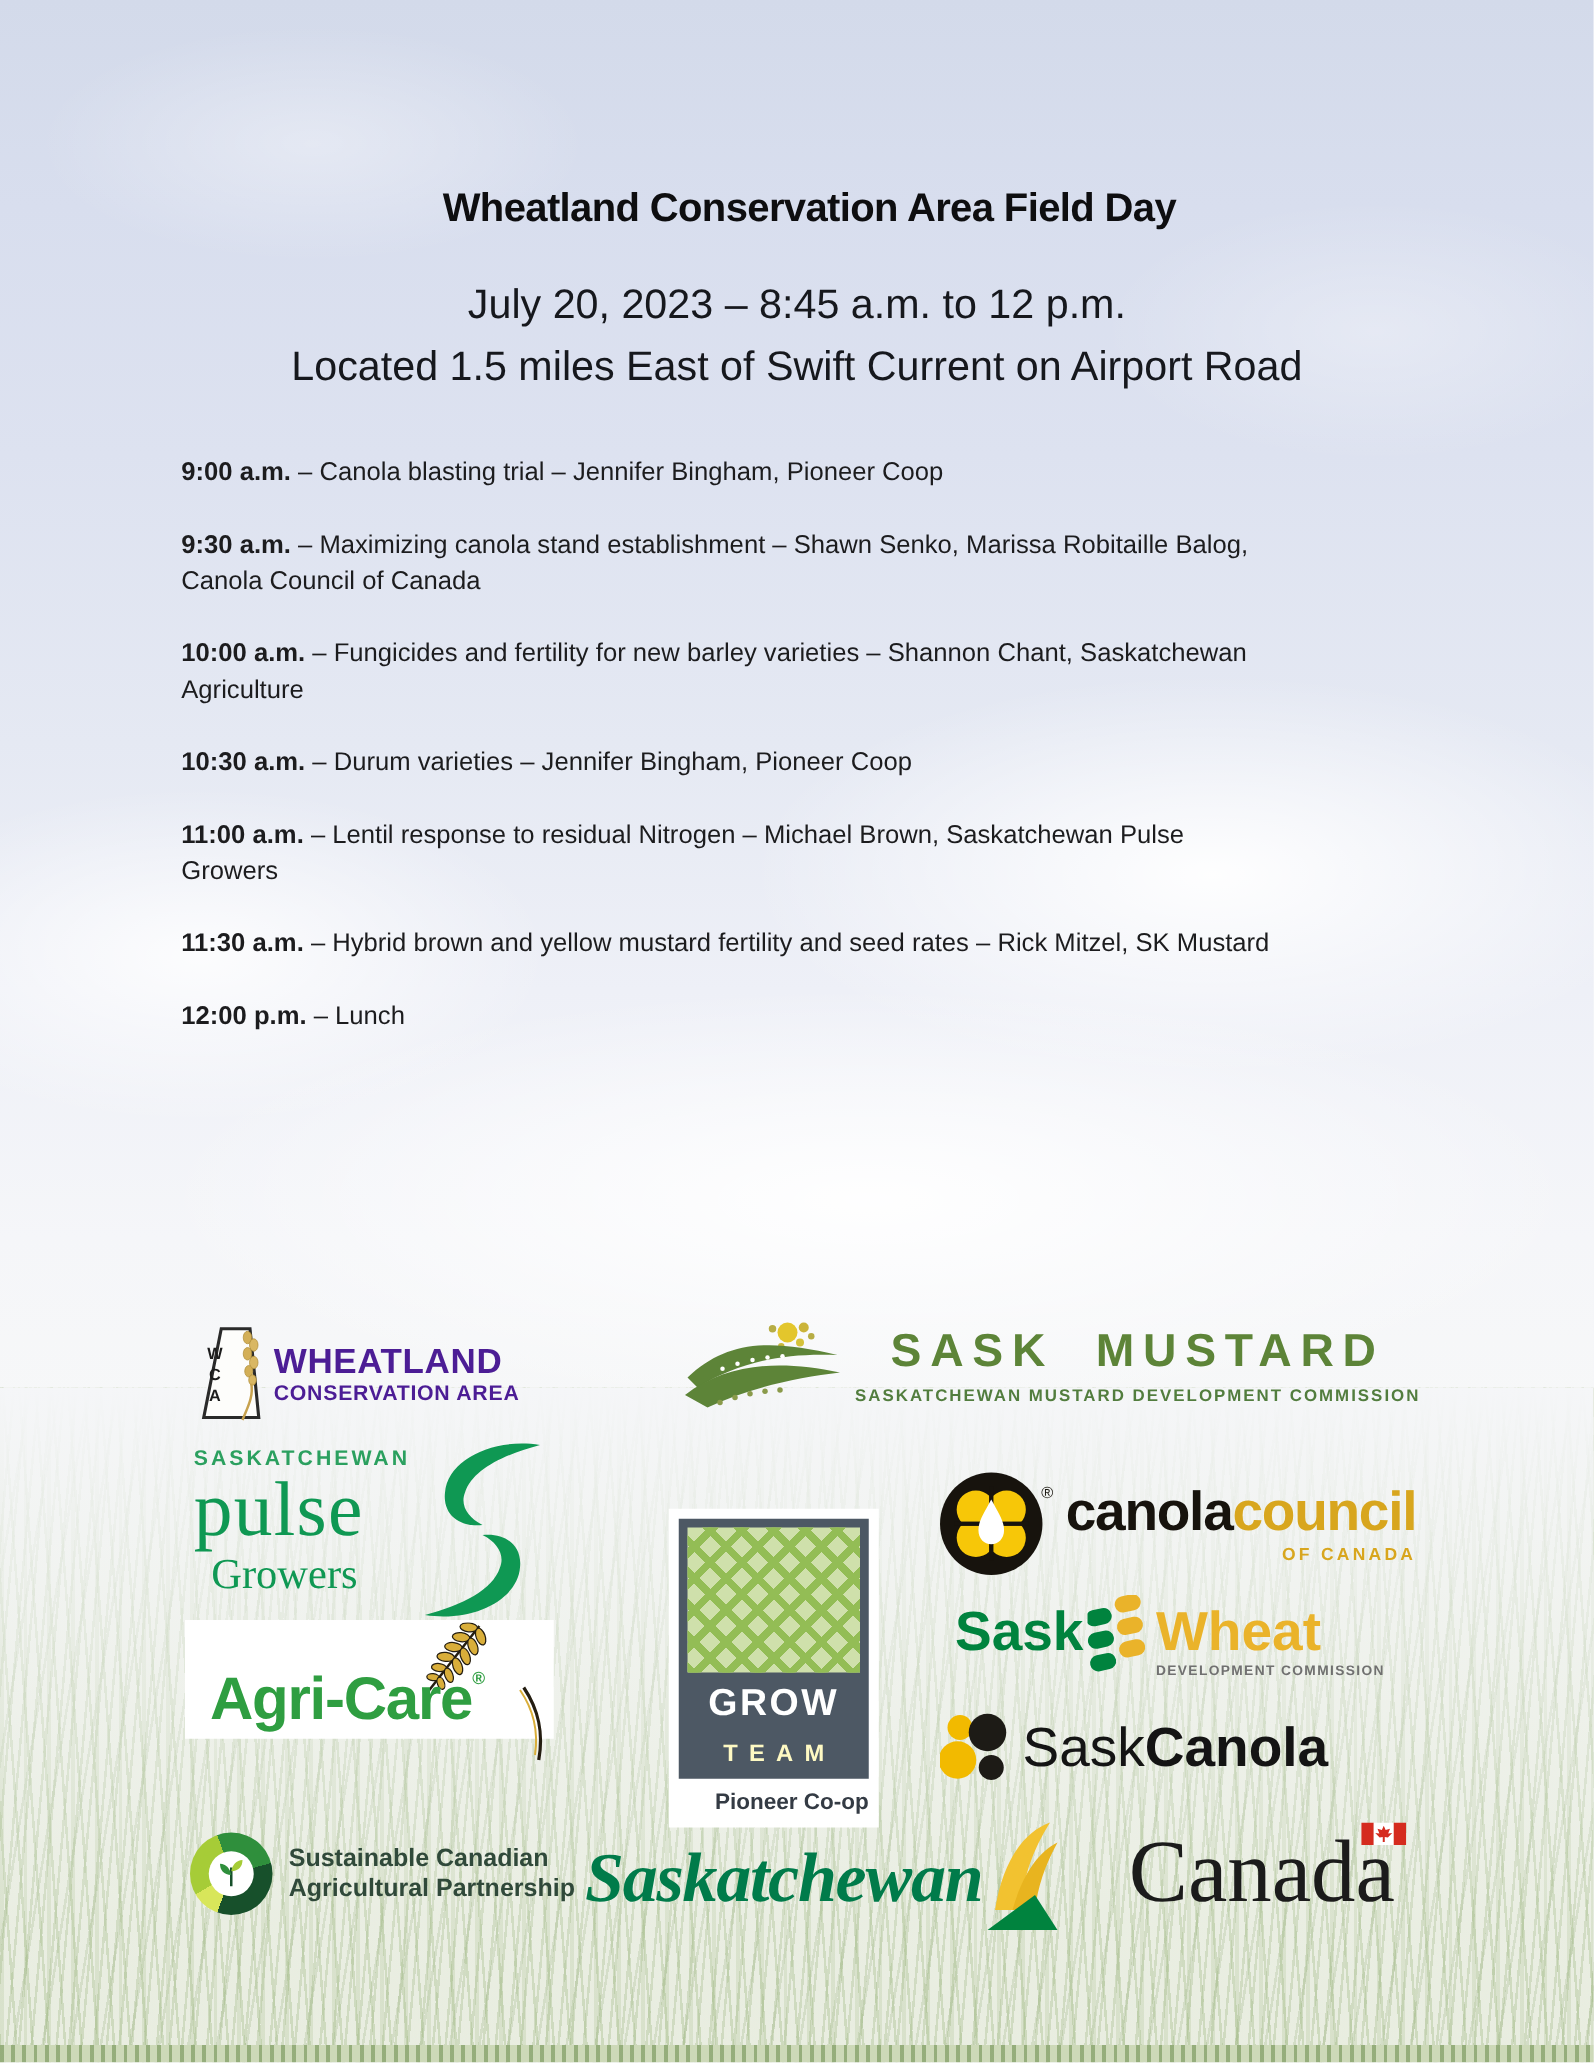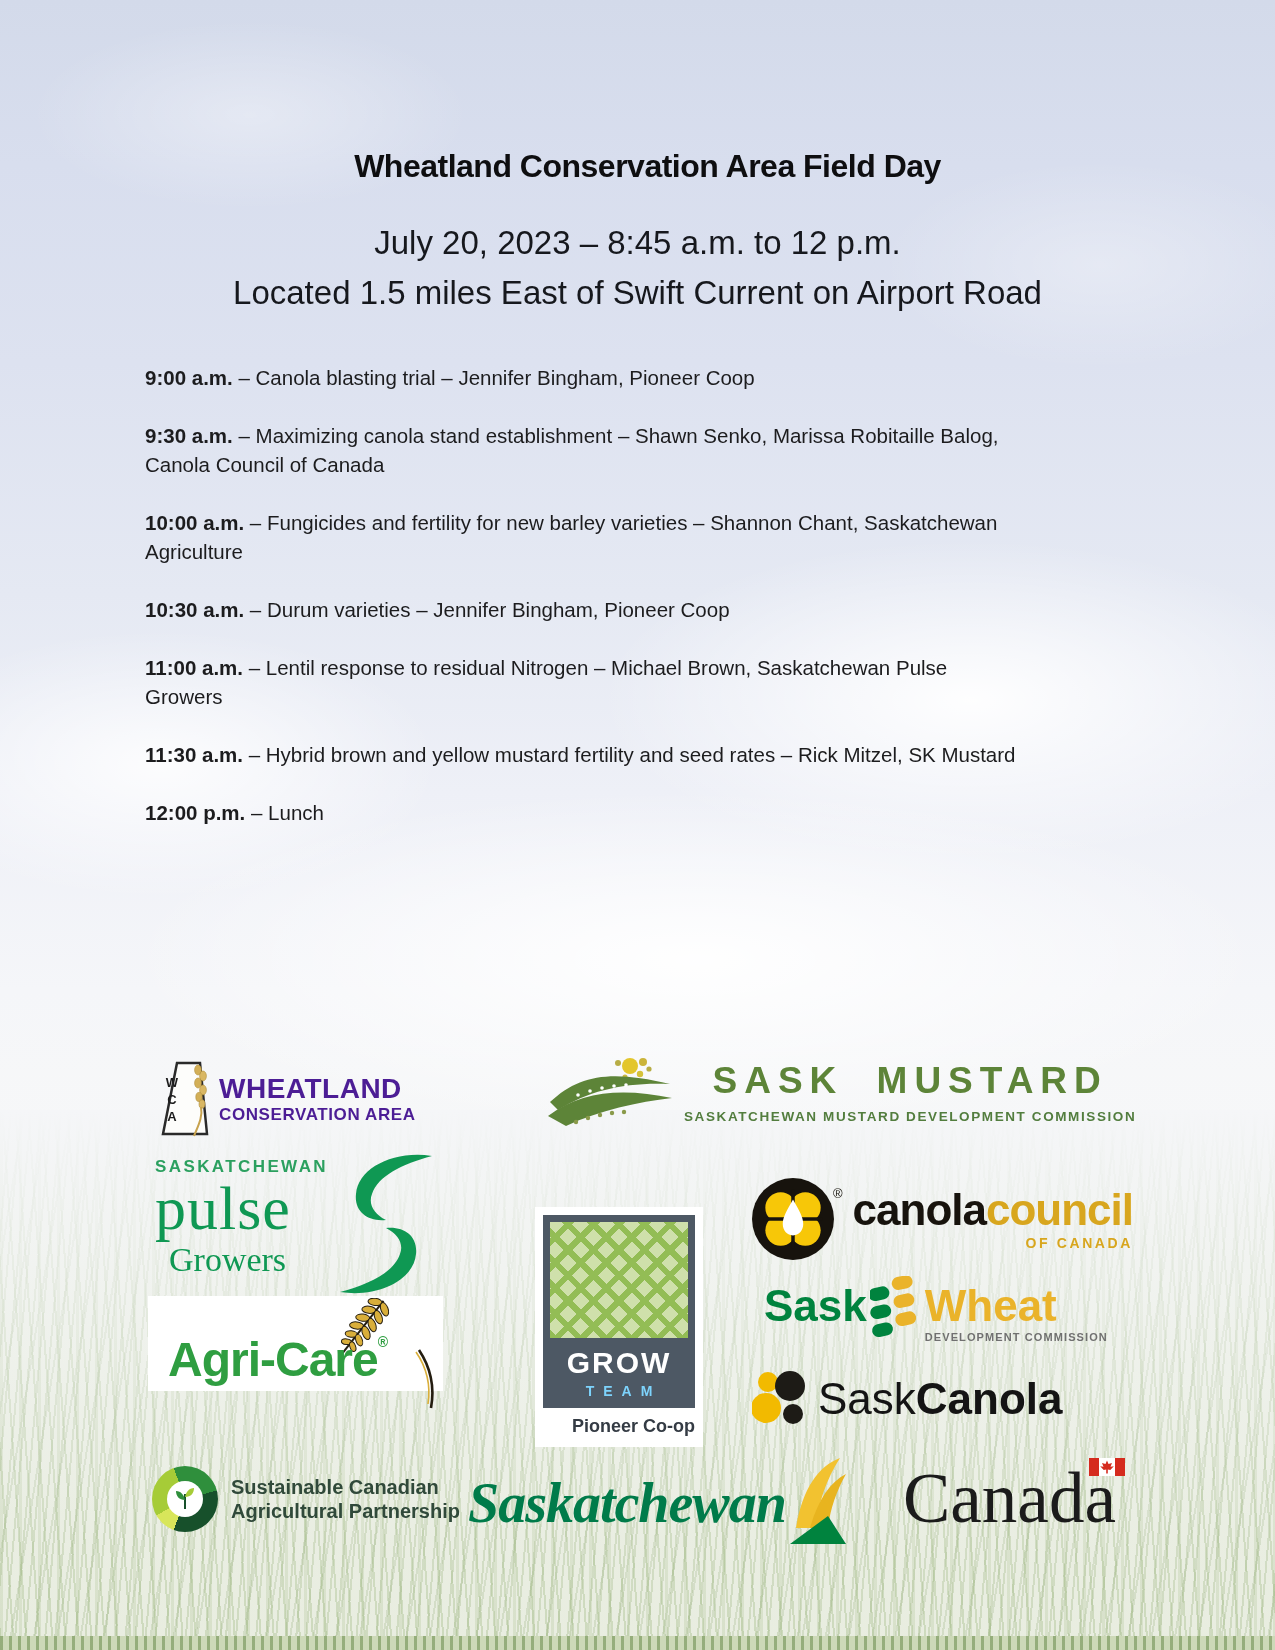--- a/index.html
+++ b/index.html
@@ -68,22 +68,22 @@
   .pg-s{margin-left:6px;margin-top:-4px;}
   
   .growteam{left:535px;top:1207px;width:152px;background:#ffffff;padding:8px 8px 4px;}
   .gt-frame{background:#4d5864;padding:7px 7px 10px;}
   .gt-pattern{height:116px;background-color:#cfe0ab;
     background-image:
       repeating-linear-gradient(45deg,#93bd55 0 6px,rgba(0,0,0,0) 6px 18px),
       repeating-linear-gradient(-45deg,#93bd55 0 6px,rgba(0,0,0,0) 6px 18px);}
   .gt-grow{color:#fff;font-size:30px;font-weight:800;letter-spacing:2px;
     text-align:center;margin-top:10px;line-height:1;}
-  .gt-team{color:#7dd3fc;font-size:14px;font-weight:600;letter-spacing:9px;
-    text-indent:9px;text-align:center;margin-top:6px;line-height:1;}
+  .gt-team{color:#fef9c3;font-size:19px;font-weight:600;letter-spacing:9px;
+    text-indent:9px;text-align:center;margin-top:16px;line-height:1;}
   .gt-sub{color:#343b44;font-size:18px;font-weight:700;text-align:right;padding:8px 0 6px;}
   
   .canola{left:751px;top:1177px;display:flex;align-items:center;}
   .cc-reg{font-size:13px;color:#17130d;vertical-align:top;position:relative;top:-26px;left:-2px;}
   .cc-text{margin-left:8px;line-height:1;}
   .cc-row{font-size:44px;font-weight:800;letter-spacing:-1px;}
   .cc-w1{color:#17130d;} .cc-w2{color:#d8a61e;}
   .cc-sub{font-size:14px;font-weight:800;letter-spacing:2.6px;color:#d8a61e;
     text-align:right;margin-top:4px;}
   

